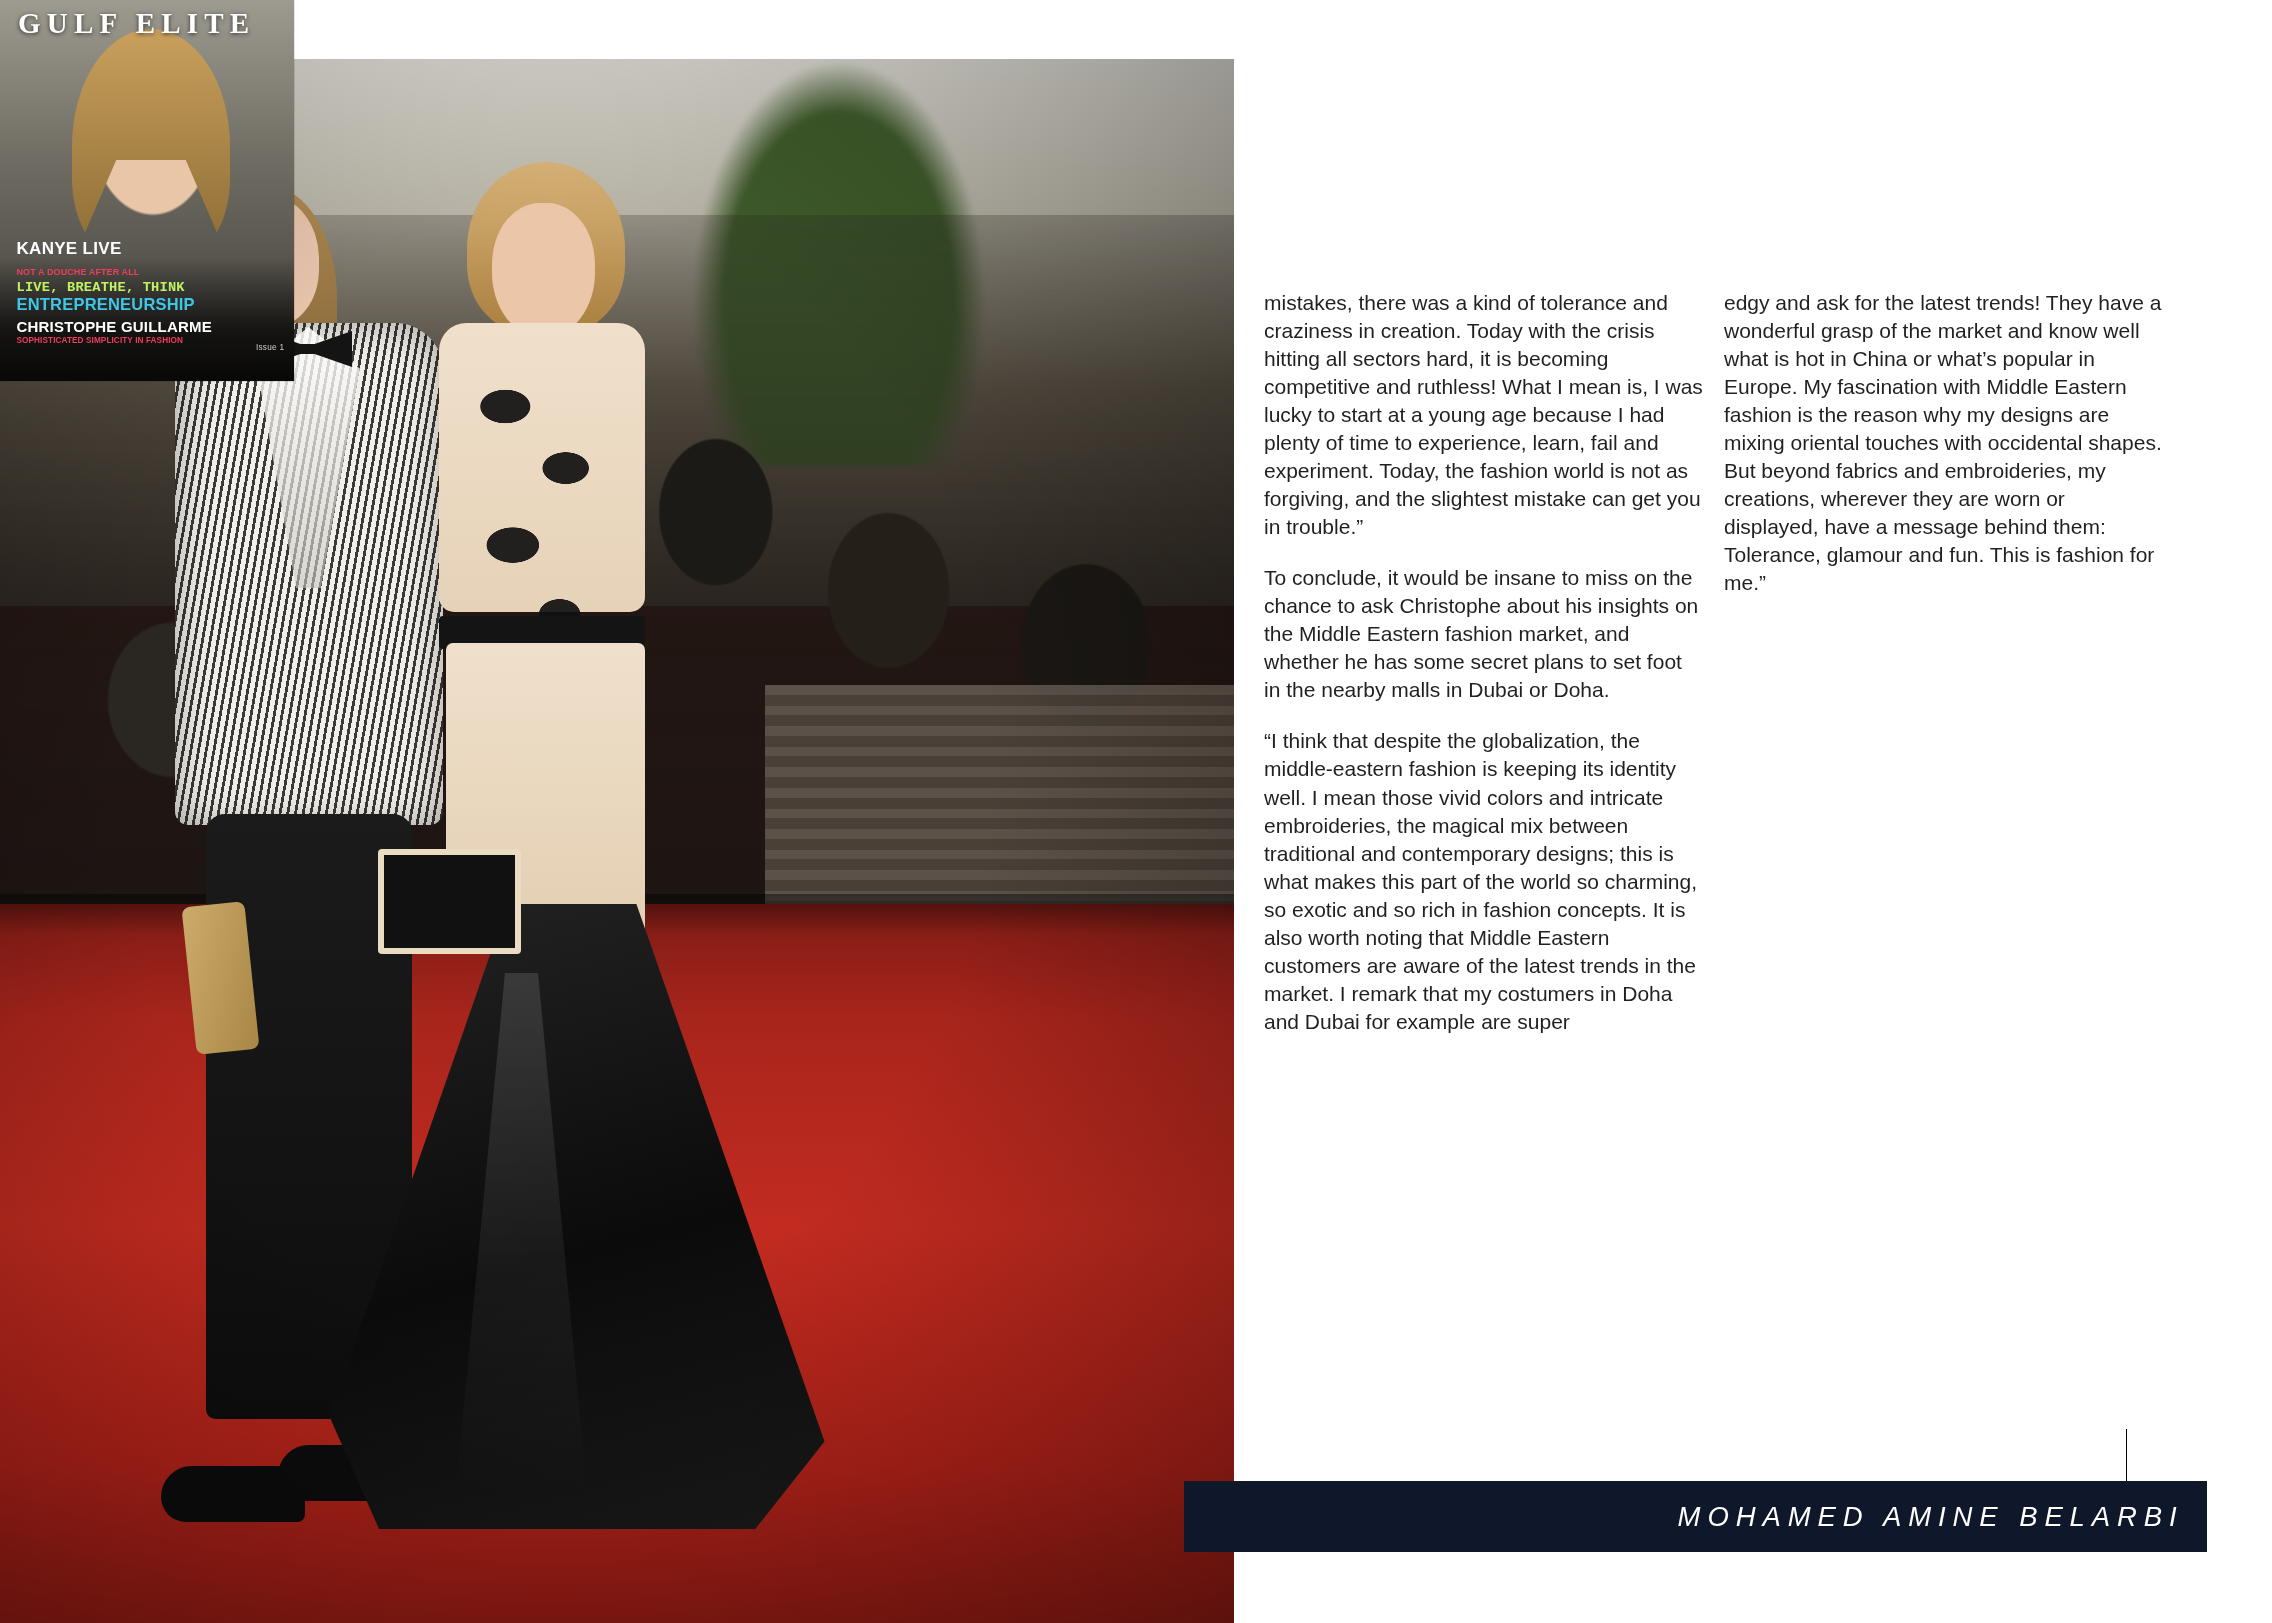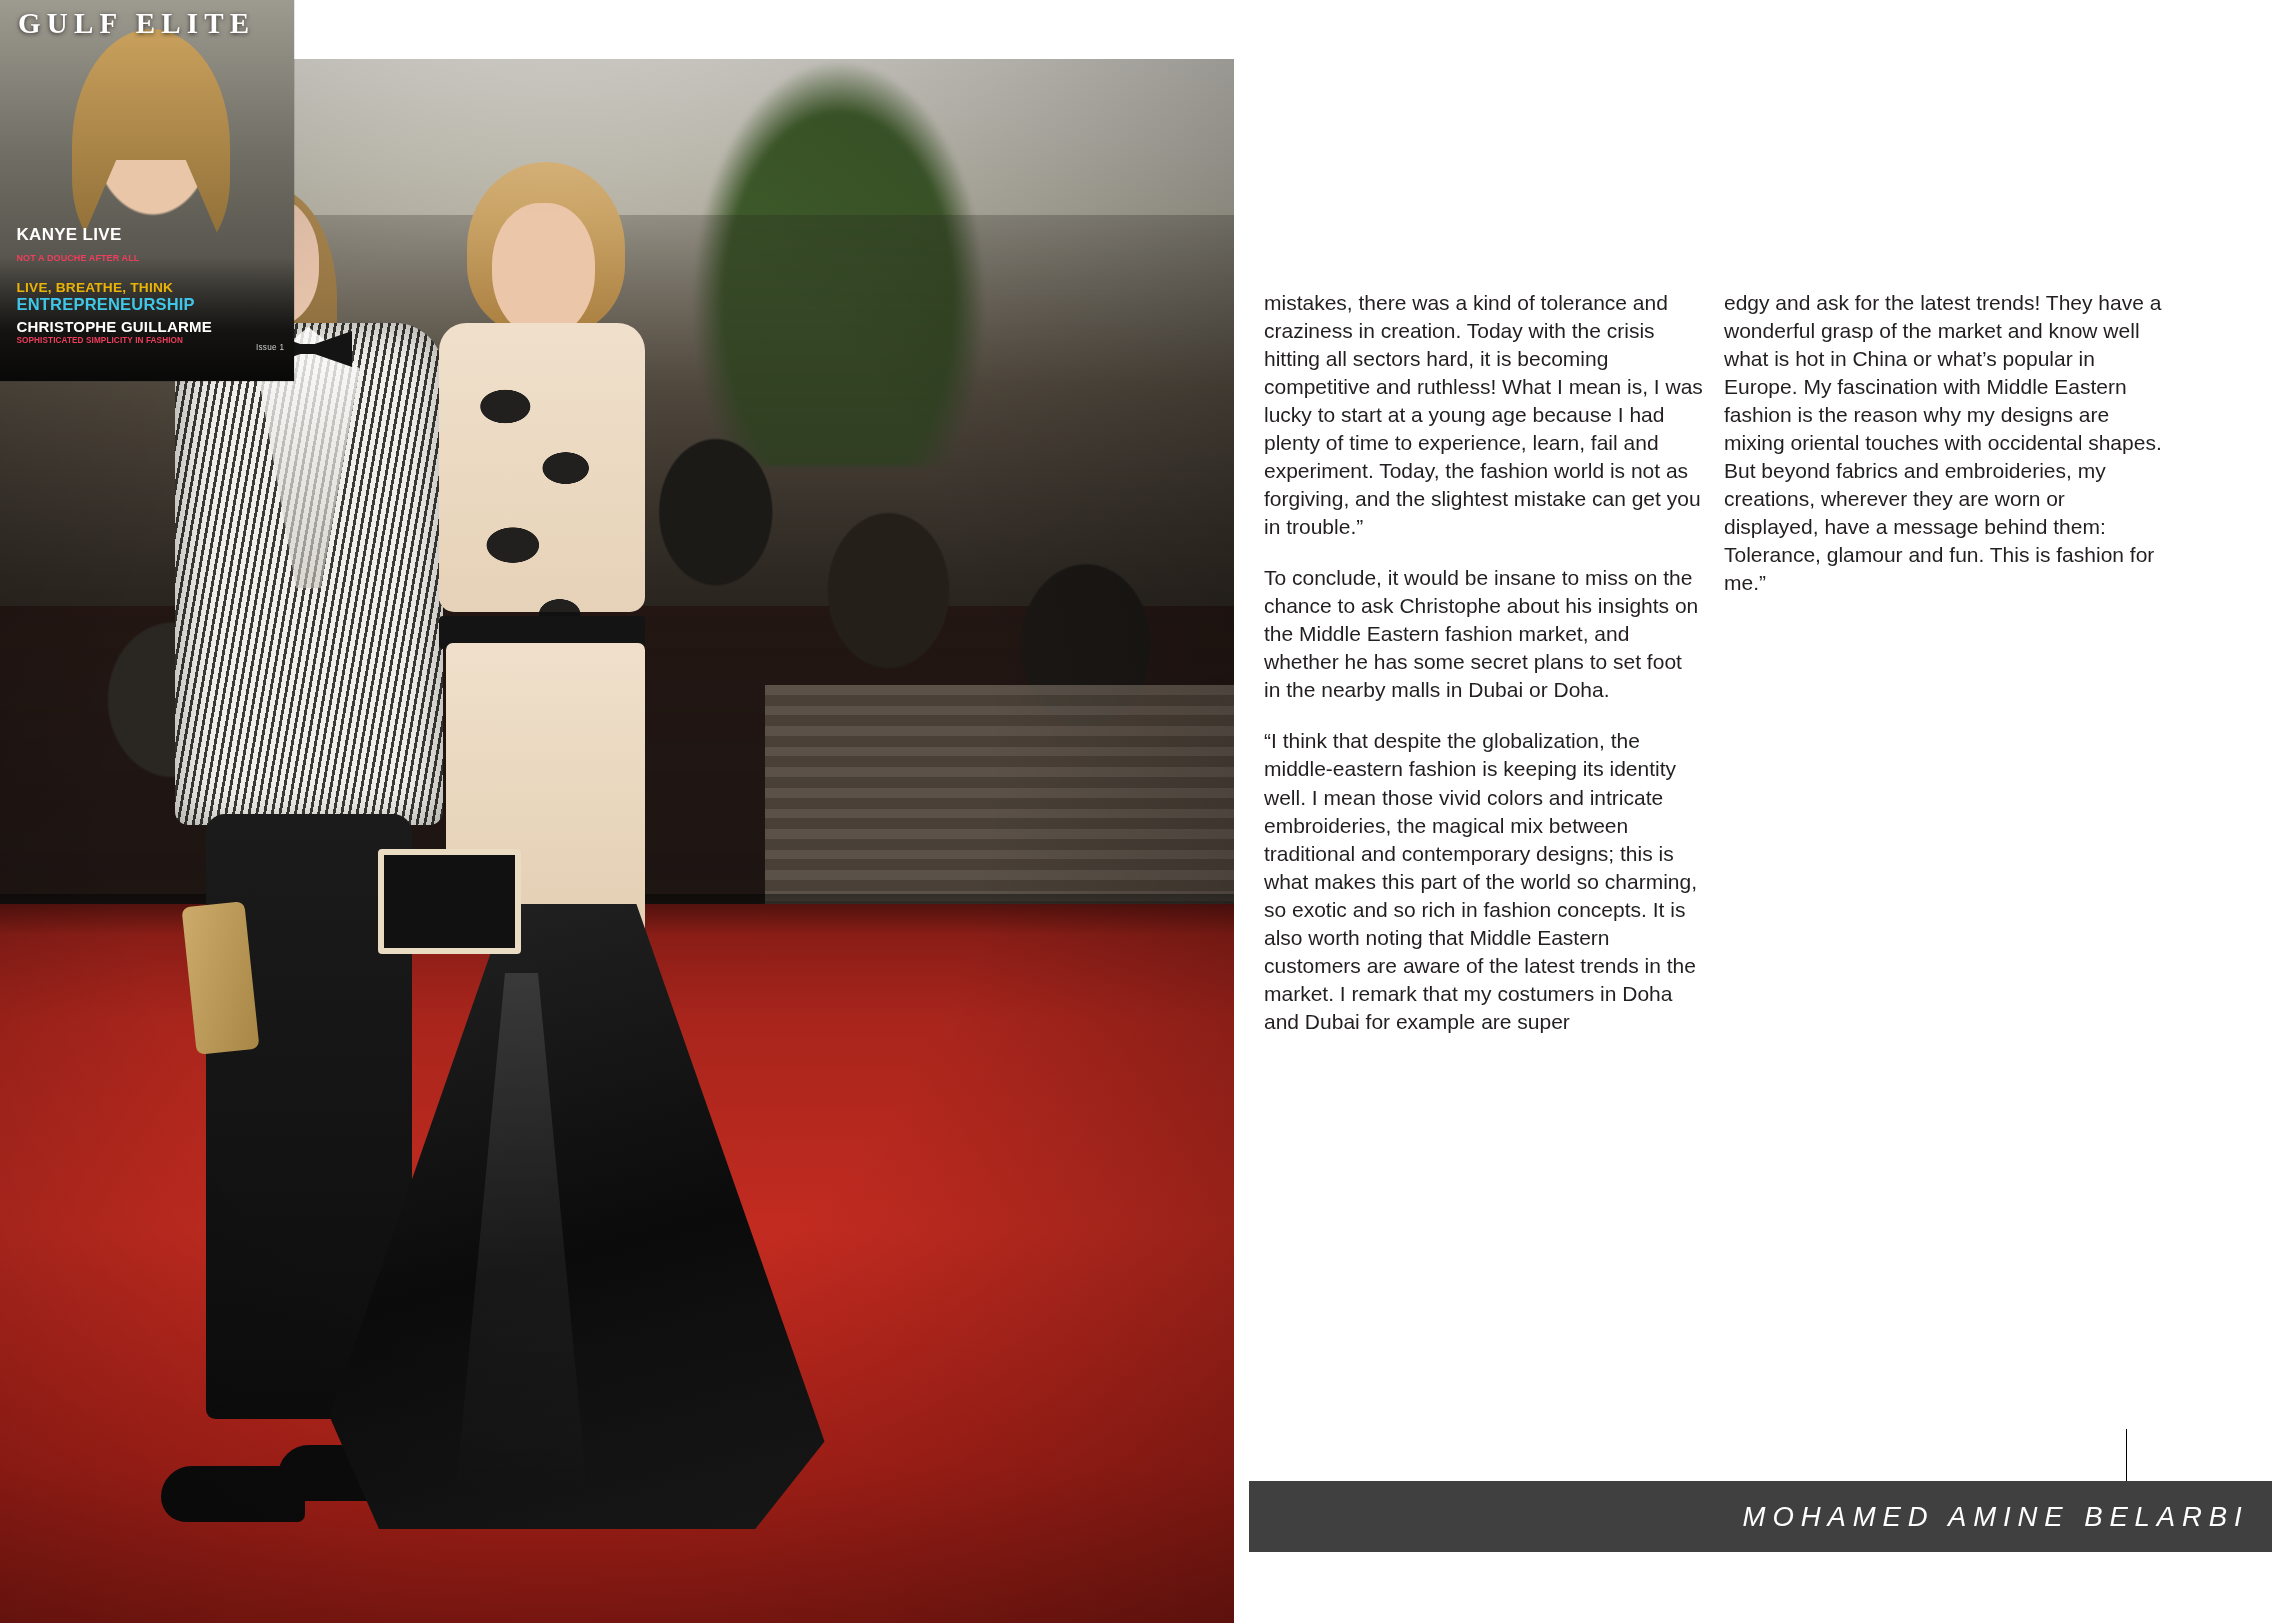--- a/index.html
+++ b/index.html
@@ -229,21 +229,21 @@
     bottom: 36px;
     width: 247px;
   }
   .cover .l-kanye {
     color: #ffffff; font-size: 17px; font-weight: 700; letter-spacing: 0.3px;
   }
   .cover .l-douche {
     color: #ef3d5c; font-size: 9px; font-weight: 700; letter-spacing: 0.1px; margin-top: 8px;
   }
   .cover .l-live {
-    color: #eab308; font-size: 13.7px; font-weight: 700; margin-top: 17px; letter-spacing: 0.2px;
+    color: #bef264; font-size: 13.7px; font-weight: 700; margin-top: 3px; letter-spacing: 0.2px; font-family: Liberation Mono, monospace;
   }
   .cover .l-entre {
     color: #3ec7e8; font-size: 16.5px; font-weight: 700; letter-spacing: 0.2px;
   }
   .cover .l-name {
     color: #ffffff; font-size: 15px; font-weight: 700; margin-top: 4px; letter-spacing: 0.2px;
   }
   .cover .l-sub {
     color: #ef3d5c; font-size: 8.2px; font-weight: 700; letter-spacing: 0.1px; margin-top: 1px;
   }
@@ -282,25 +282,25 @@
   .rule {
     position: absolute;
     left: 2126px;
     top: 1429px;
     width: 1.4px;
     height: 59px;
     background: #000000;
   }
   .author-bar {
     position: absolute;
-    left: 1249px;
+    left: 1184px;
     top: 1481px;
     width: 1023px;
     height: 71px;
-    background: #404040;
+    background: #0f172a;
     display: flex;
     align-items: center;
     justify-content: flex-end;
     padding-right: 23.4px;
     box-sizing: border-box;
   }
   .author-bar .author-name {
     color: #ffffff;
     font-size: 27.5px;
     letter-spacing: 6.9px;

